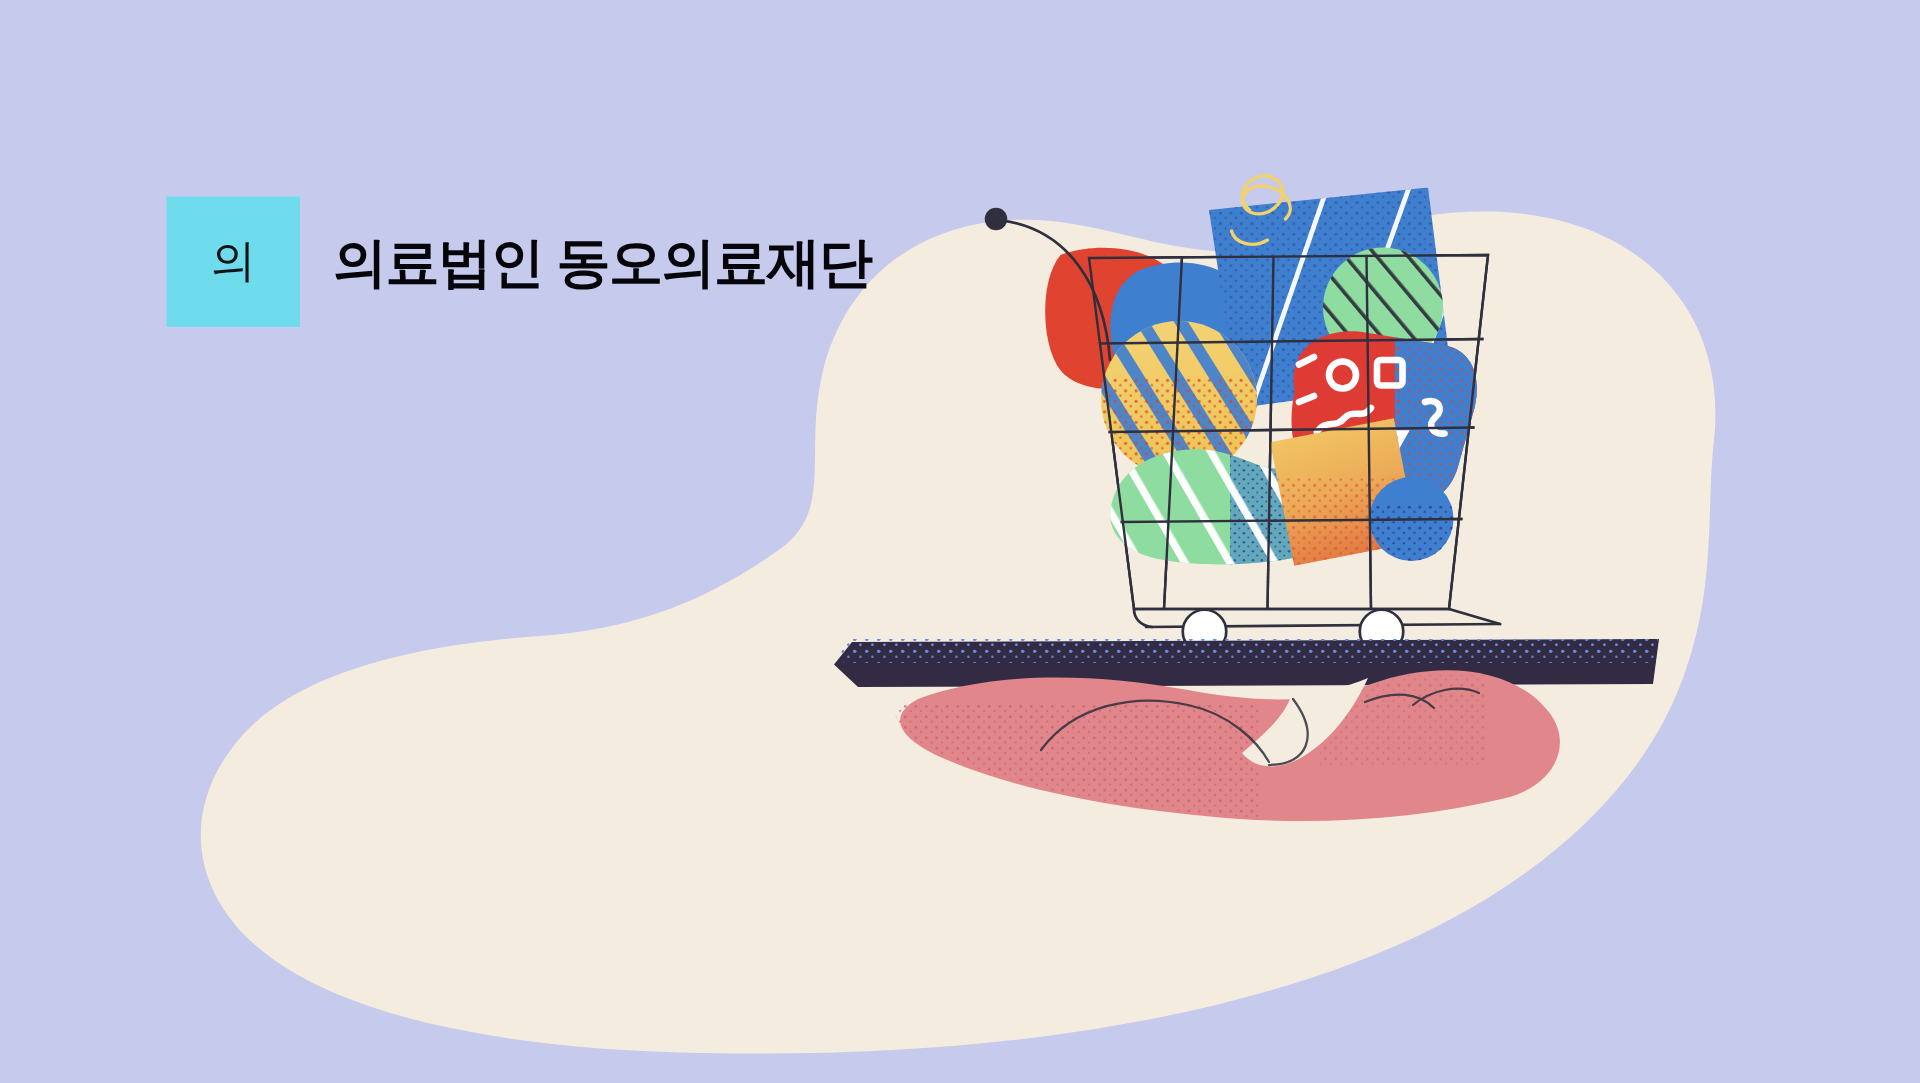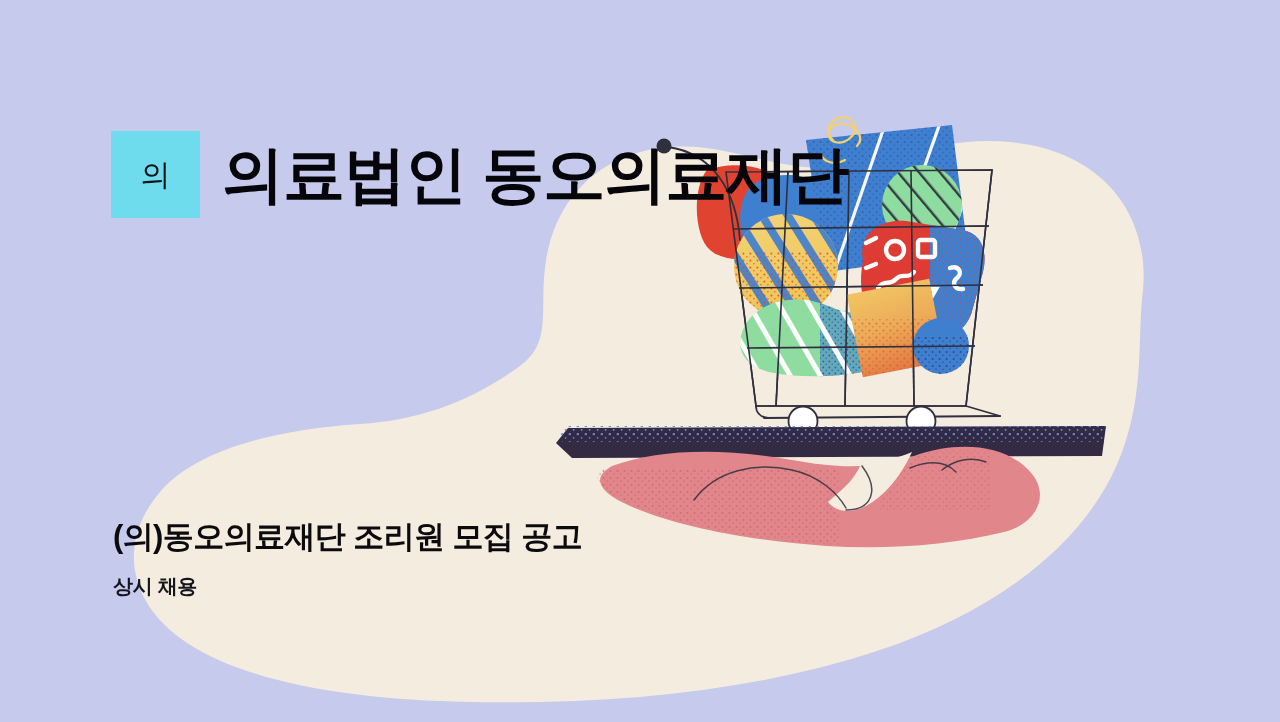--- a/index.html
+++ b/index.html
@@ -45,21 +45,21 @@
     flex: 0 0 auto;
   }
   .logo-box span {
     font-size: 30px;
     color: #111116;
     font-weight: 400;
     line-height: 1;
     letter-spacing: 0;
   }
   .company-name {
-    font-size: 62px;
+    font-size: 36px;
     font-weight: 700;
     color: #05050a;
     letter-spacing: -1px;
     white-space: nowrap;
     line-height: 1;
   }
 
   
   .footer-block {
     position: absolute;
@@ -372,18 +372,14 @@
     </g>
   </svg>
 
   <div class="header-row">
     <div class="logo-box">
       <span>의</span>
     </div>
     <div class="company-name">의료법인 동오의료재단</div>
   </div>
 
-  <div class="footer-block">
-    <div class="job-title">(의)동오의료재단 조리원 모집 공고</div>
-    <div class="job-type">상시 채용</div>
-  </div>
 
 </div>
 
 </body></html>

